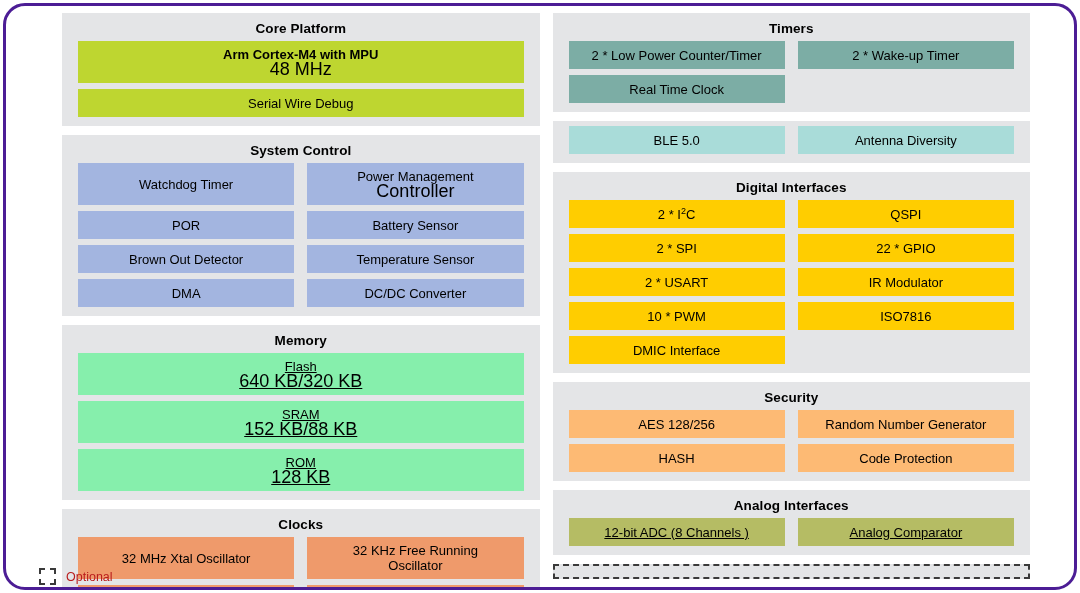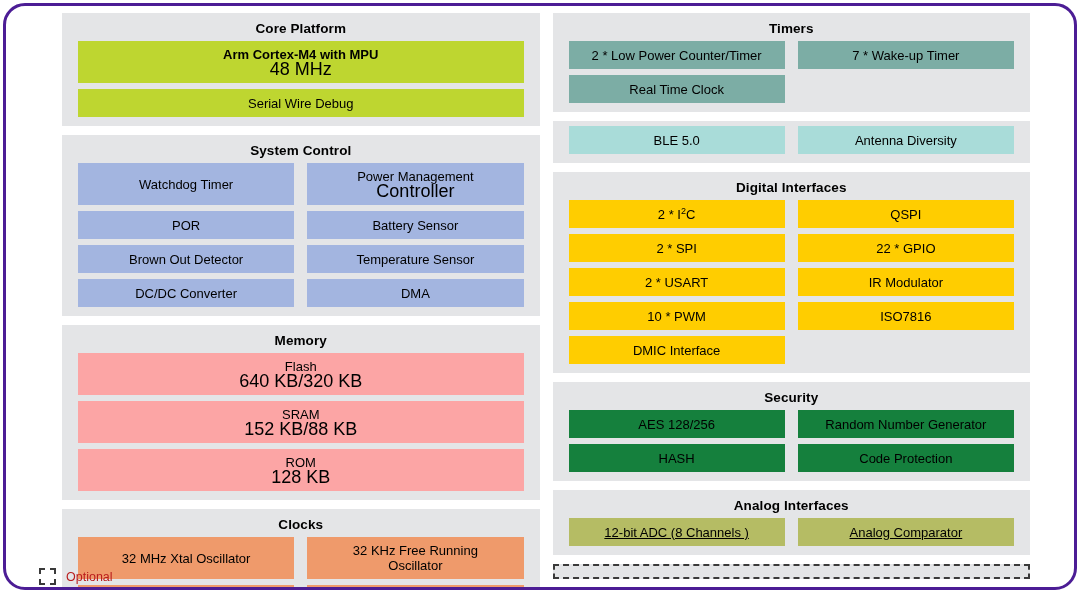--- a/index.html
+++ b/index.html
@@ -61,26 +61,26 @@
     color: #000;
     text-align: center;
     padding: 4px 20px;
   }
   .blk .sub { font-size: 18px; line-height: 15px; font-weight: normal; }
   .blk.bold { font-weight: bold; }
   .blk.tall { min-height: 42px; }
 
   .c-green  { background: #bed630; }
   .c-blue   { background: #a3b5e0; }
-  .c-gray   { background: #fca5a5; }
+  .c-gray   { background: #86efac; text-decoration: underline; }
   .c-orange { background: #ef9a6b; }
   .c-sage   { background: #7cada5; }
   .c-cyan   { background: #a9dcd9; }
   .c-yellow { background: #ffcd00; }
-  .c-purple { background: #15803d; }
+  .c-purple { background: #fdba74; }
   .c-olive  { background: #b5bc64; text-decoration: underline; }
 
   #legend {
     position: absolute;
     left: 33px; top: 562px;
     display: flex; align-items: center; gap: 10px;
   }
   #legend .swatch {
     width: 17px; height: 17px;
     border: 2px dashed #3a3a3a;
@@ -152,26 +152,26 @@
               </div>
               <div class="cell">
                 <div class="blk c-blue">
                   <div>Temperature Sensor</div>
                 </div>
               </div>
             </div>
             <div class="row">
               <div class="cell">
                 <div class="blk c-blue">
+                  <div>DMA</div>
+                </div>
+              </div>
+              <div class="cell">
+                <div class="blk c-blue">
                   <div>DC/DC Converter</div>
-                </div>
-              </div>
-              <div class="cell">
-                <div class="blk c-blue">
-                  <div>DMA</div>
                 </div>
               </div>
             </div>
           </div>
         </div>
         <div class="panel">
           <div class="panel-title">Memory</div>
           <div class="rows">
             <div class="row">
               <div class="cell">
@@ -230,21 +230,21 @@
           <div class="panel-title">Timers</div>
           <div class="rows">
             <div class="row">
               <div class="cell">
                 <div class="blk c-sage">
                   <div>2 * Low Power Counter/Timer</div>
                 </div>
               </div>
               <div class="cell">
                 <div class="blk c-sage">
-                  <div>7 * Wake-up Timer</div>
+                  <div>2 * Wake-up Timer</div>
                 </div>
               </div>
             </div>
             <div class="row">
               <div class="cell">
                 <div class="blk c-sage">
                   <div>Real Time Clock</div>
                 </div>
               </div>
               <div class="cell empty"></div>

